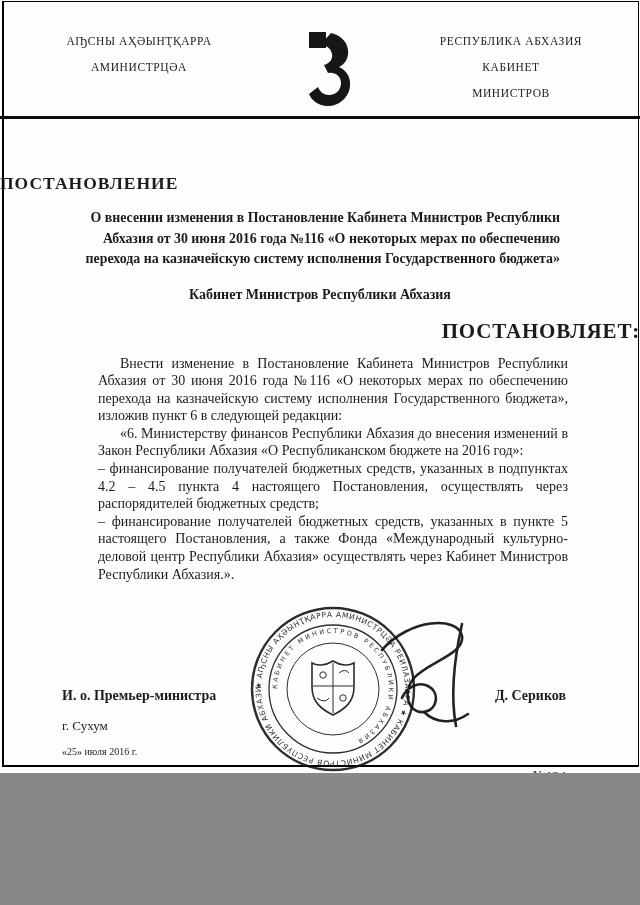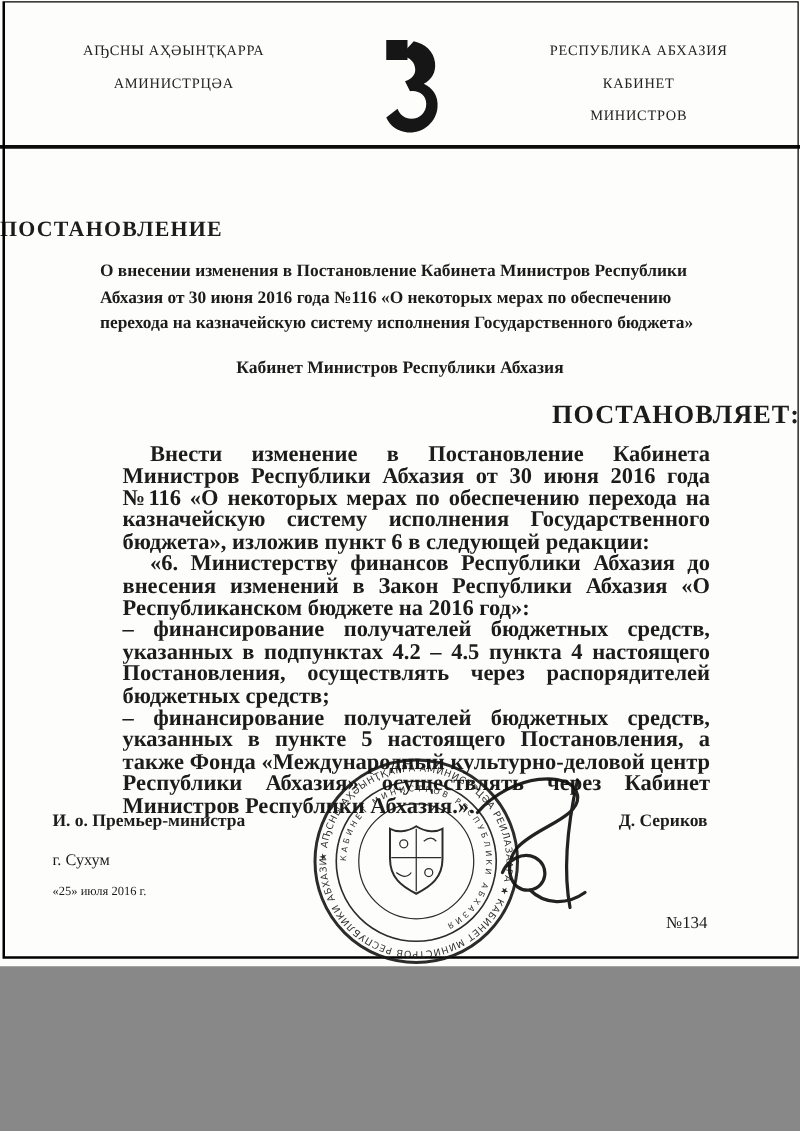--- a/index.html
+++ b/index.html
@@ -34,46 +34,45 @@
 
   .rule { height:3px; background:#0c0c0c; width:100%; }
 
   
   .doc-title {
     margin-top:54px; 
     font-size:17.5px; font-weight:bold; letter-spacing:1px;
   }
   .doc-subject {
     width:480px; margin:14px auto 0;
-    text-align:left; font-weight:bold;
+    text-align:right; font-weight:bold;
     font-size:13.9px; line-height:20.5px;
   }
   .doc-issuer {
     margin-top:17px; text-align:center; font-weight:bold; font-size:14px;
   }
   .doc-resolves {
     margin-top:16px; text-align:right; font-weight:bold;
     font-size:21px; letter-spacing:.8px;
   }
 
   
   .doc-body {
     margin:11px 72px 0 98px;
-    font-size:18px; line-height:17.6px;
+    font-size:14px; line-height:17.6px;
     text-align:justify;
-    font-weight:bold;
   }
   .doc-body p { margin:0; }
   .para-indent { text-indent:22px; }
   .para-dash   { margin-left:22px; margin-right:26px; }
 
   
   .sig-block {
-    position:absolute; left:0; right:0; top:650px;
-    padding:0 74px 0 42px;
+    position:absolute; left:0; right:0; top:688px;
+    padding:0 74px 0 62px;
     font-size:14px;
   }
   .sig-row { display:flex; justify-content:space-between; font-weight:bold; }
   .sig-place  { margin-top:14px; font-size:13px; }
   .sig-date   { margin-top:12px; font-size:10px; }
   .sig-number { margin-top:11px; font-size:13.5px;text-align:right; }
 
   .stamp {
     position:absolute; left:247px; top:603px;
     width:172px; height:172px;

